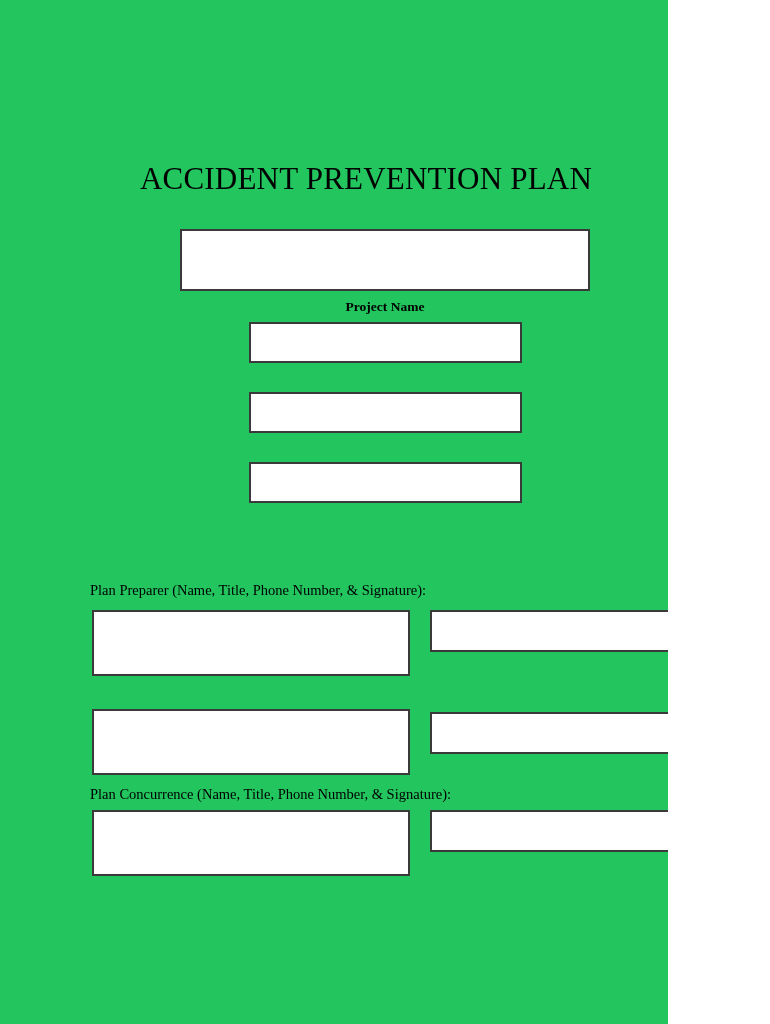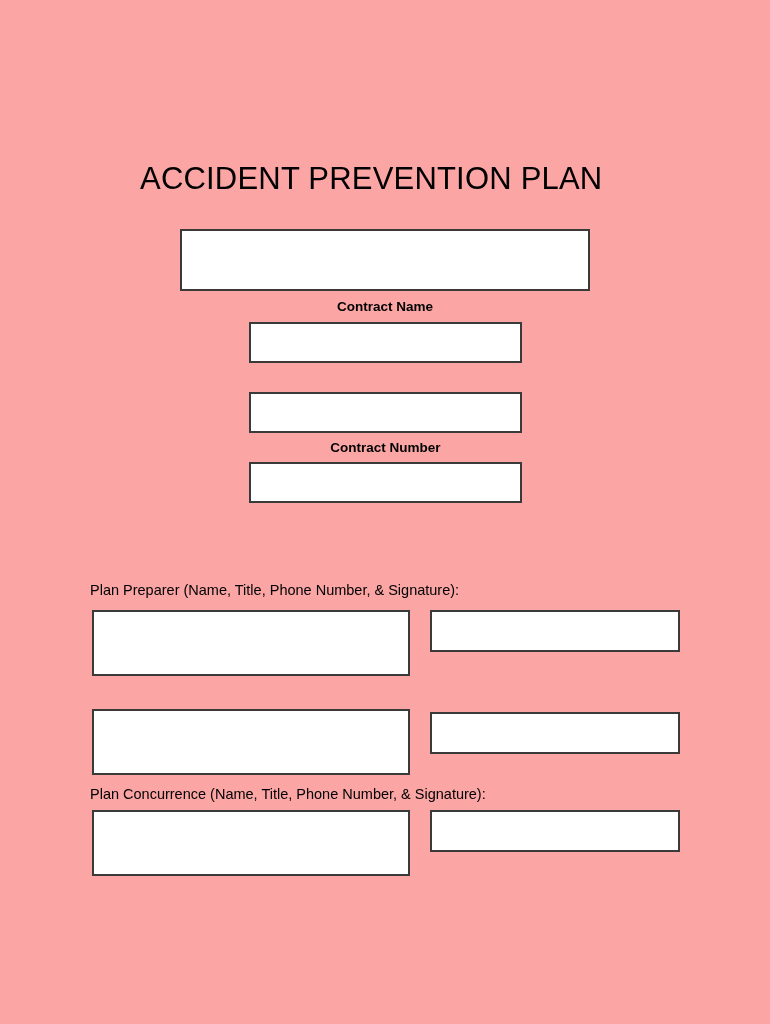--- a/index.html
+++ b/index.html
@@ -7,24 +7,25 @@
     margin: 0;
     padding: 0;
     background: #ffffff;
   }
   body {
     font-family: "Liberation Sans", sans-serif;
     color: #000000;
   }
   .page {
     position: relative;
-    width: 770px;
+    width: 668px;
     height: 1024px;
-    background: #fca5a5;
+    background: #22c55e;
     overflow: hidden;
+    font-family: Liberation Serif, serif;
   }
 
   
   .doc-title {
     position: absolute;
     left: 140px;
     top: 160px;
     font-size: 31px;
     font-weight: 400;
     letter-spacing: 0.2px;
@@ -106,26 +107,25 @@
   .boxr-concurrence   { top: 810px; }
 </style>
 </head>
 <body>
 
 <div class="page">
 
   <div class="doc-title">ACCIDENT PREVENTION PLAN</div>
 
   <div class="field-box box-project" placeholder=""></div>
-  <div class="field-caption cap-project">Contract Name</div>
+  <div class="field-caption cap-project">Project Name</div>
 
   <div class="field-box box-contractor" placeholder=""></div>
 
   <div class="field-box box-contractnum" placeholder=""></div>
-  <div class="field-caption cap-contractnum">Contract Number</div>
 
   <div class="field-box box-date" placeholder=""></div>
 
   <div class="sig-label label-preparer">Plan Preparer (Name, Title, Phone Number, &amp; Signature):</div>
   <div class="sig-box-left boxl-preparer"></div>
   <div class="sig-box-right boxr-preparer"></div>
 
   <div class="sig-box-left boxl-approver"></div>
   <div class="sig-box-right boxr-approver"></div>
 

